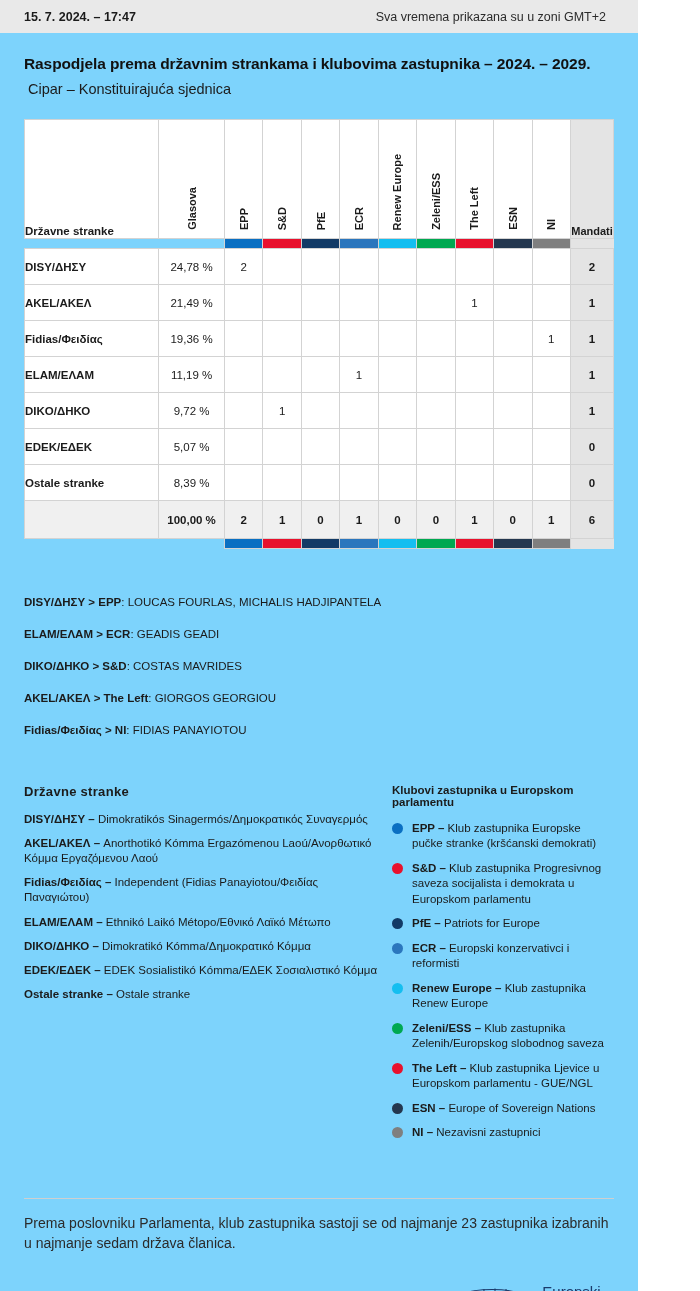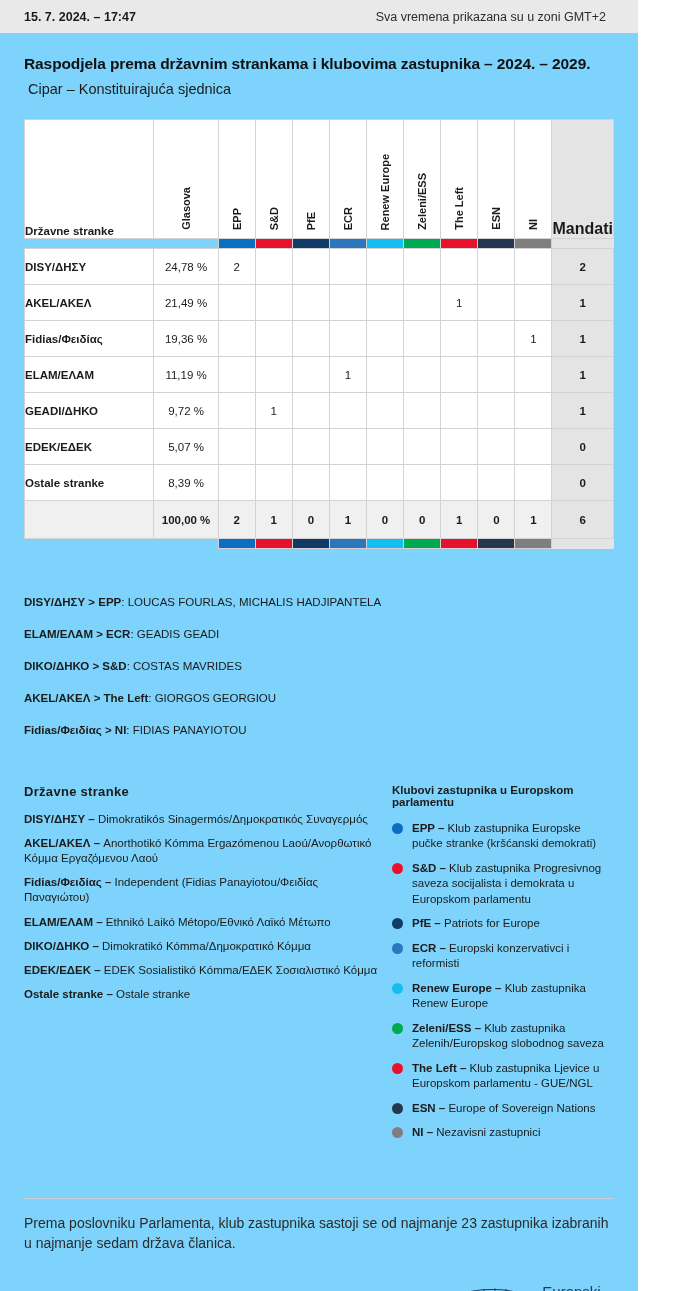--- a/index.html
+++ b/index.html
@@ -92,22 +92,22 @@
     font-size: 11px;
     font-weight: bold;
     margin: 0 auto 8px auto;
     display: block;
     text-align: left;
   }
   th.head-votes .vert { font-weight: bold; }
   th.head-total {
     background: #e4e4e4;
     vertical-align: bottom;
-    text-align: left;
-    font-size: 16px;
+    text-align: center;
+    font-size: 11px;
     line-height: 1.2;
     padding-bottom: 9px;
   }
   .colorbar td {
     height: 9px;
     padding: 0;
     border-left: 1px solid #fff;
     border-right: 1px solid #fff;
     border-top: none;
     border-bottom: none;
@@ -356,21 +356,21 @@
           <td></td>
           <td>1</td>
           <td></td>
           <td></td>
           <td></td>
           <td></td>
           <td></td>
           <td class="total">1</td>
         </tr>
         <tr>
-          <td class="party">GEADI/ΔΗΚΟ</td>
+          <td class="party">DIKO/ΔΗΚΟ</td>
           <td class="votes">9,72 %</td>
           <td></td>
           <td>1</td>
           <td></td>
           <td></td>
           <td></td>
           <td></td>
           <td></td>
           <td></td>
           <td></td>

